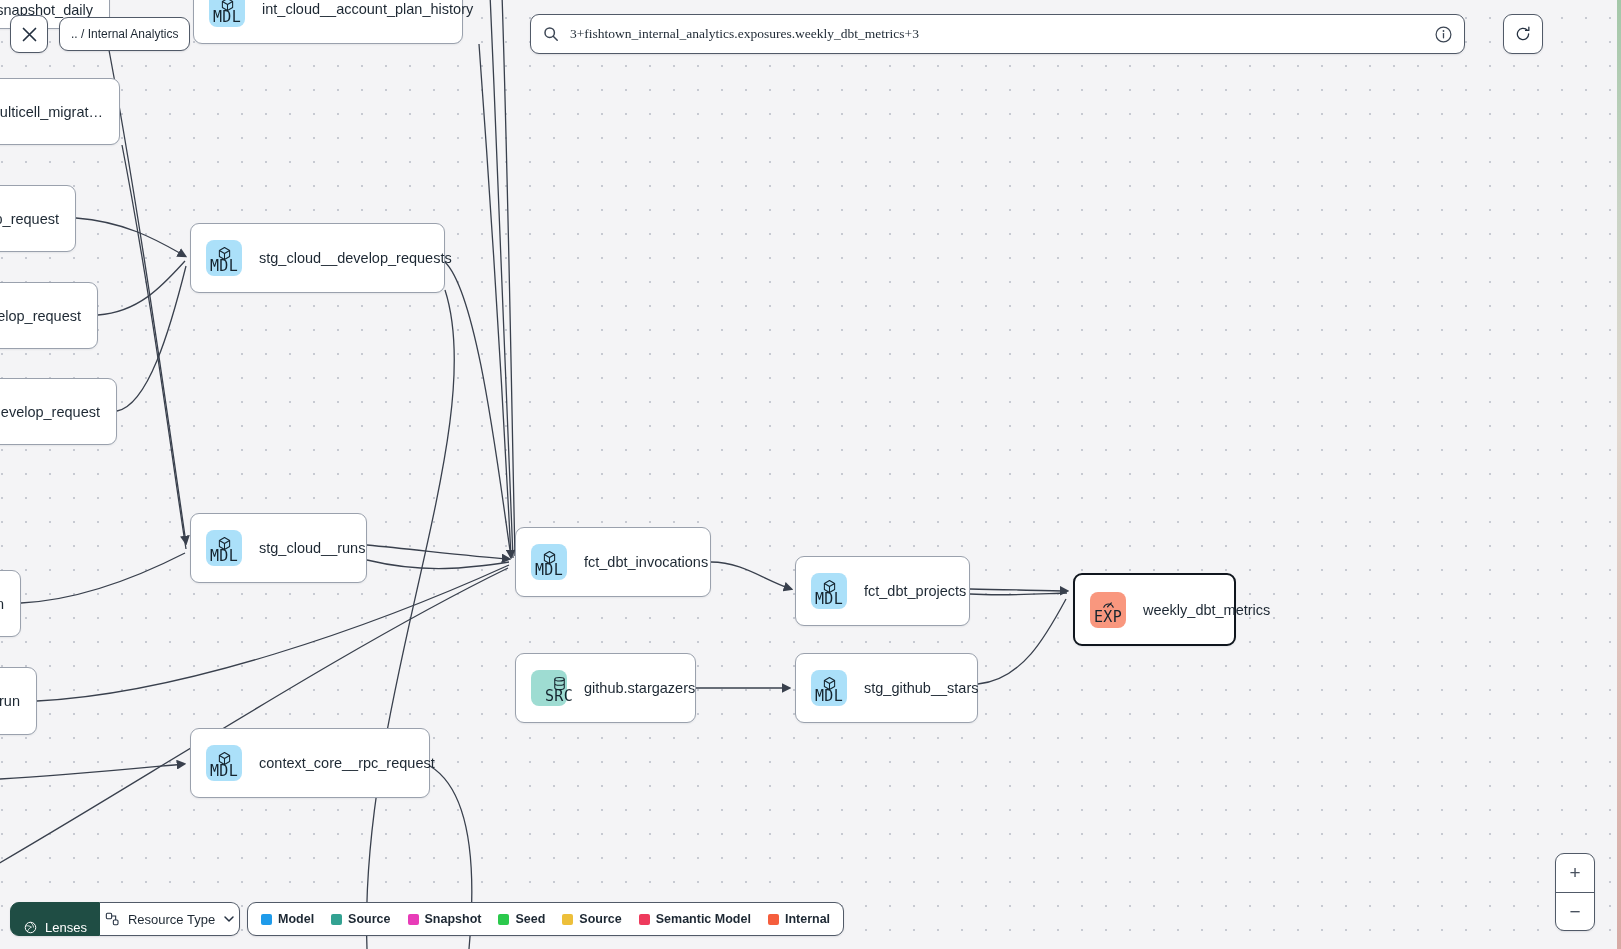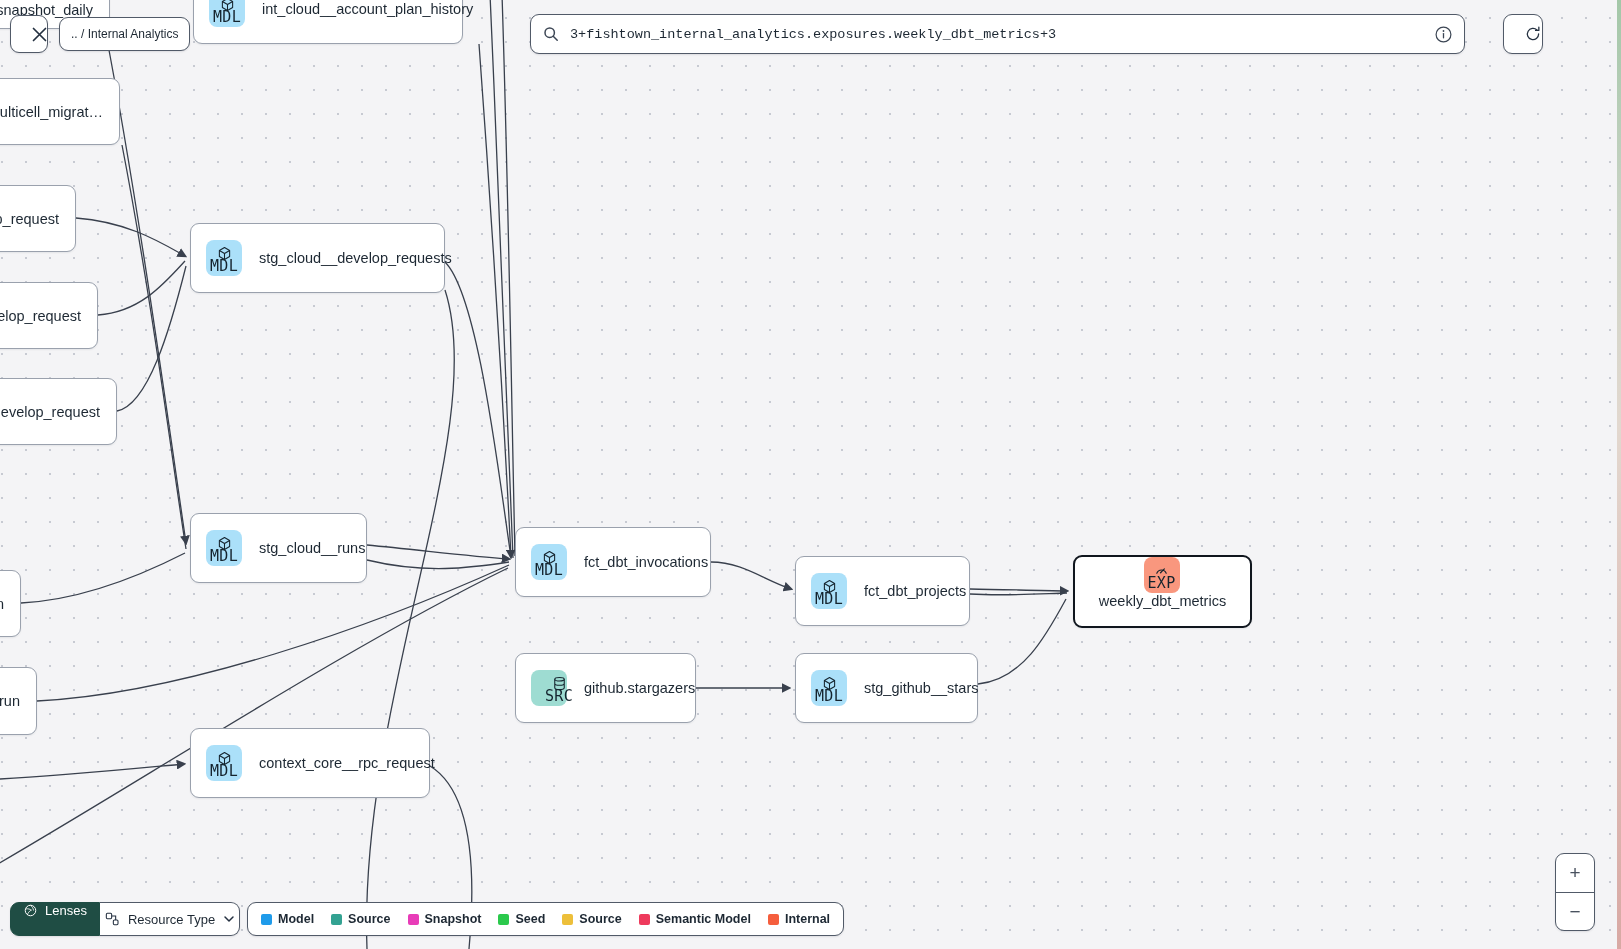--- a/index.html
+++ b/index.html
@@ -21,35 +21,35 @@
   .node .badge{flex:0 0 auto;width:36px;height:36px;margin:0 17px 0 15px;border-radius:8px;
     display:flex;flex-direction:column;align-items:center;justify-content:center;gap:0;color:#15242e;}
   .node .badge svg{display:block}
   .badge-label{font-family:"DejaVu Sans Mono",monospace;font-size:15px;line-height:10px;letter-spacing:.3px;}
   .node-label{font-size:14.5px;white-space:nowrap;color:var(--ink);}
   .node.cut{justify-content:flex-end;}
   .node.cut .node-label{padding-right:16px;}
 
   
   .chrome-btn{position:absolute;z-index:5;background:#fff;border:1px solid var(--chrome_border);
-    border-radius:9px;display:flex;align-items:center;justify-content:flex-end;
+    border-radius:9px;display:flex;align-items:center;justify-content:center;
     box-shadow:0 1px 2px rgba(16,24,40,.1);cursor:pointer;}
   .close-btn{left:10px;top:15px;width:38px;height:38px;}
   .breadcrumb-btn{left:59px;top:17px;height:34px;padding:0 11px;font-size:12px;}
   .search-wrap{position:absolute;z-index:5;left:530px;top:14px;width:935px;height:40px;background:#fff;
     border:1px solid var(--chrome_border);border-radius:9px;display:flex;align-items:center;
     padding:0 12px;gap:9px;box-shadow:0 1px 2px rgba(16,24,40,.1);}
-  .search-wrap input{flex:1;border:none;outline:none;font-family:Liberation Mono, monospace;font-size:13.5px;color:var(--ink);background:transparent;}
+  .search-wrap input{flex:1;border:none;outline:none;font-family:Liberation Serif, serif;font-size:13.5px;color:var(--ink);background:transparent;}
   .refresh-btn{left:1503px;top:14px;width:40px;height:40px;}
   .icon{display:flex;align-items:center;justify-content:center;color:#3c4654;}
 
   
   .lens-group{position:absolute;z-index:5;left:10px;top:902px;height:34px;display:flex;
     border-radius:9px;box-shadow:0 1px 2px rgba(16,24,40,.1);}
-  .lenses-btn{display:flex;align-items:flex-start;gap:7px;background:var(--lenses_bg);color:#fff;
+  .lenses-btn{display:flex;align-items:flex-end;gap:7px;background:var(--lenses_bg);color:#fff;
     border:1px solid var(--lenses_bg);border-radius:9px 0 0 9px;padding:0 12px;font-size:13px;cursor:pointer;}
   .resource-btn{display:flex;align-items:center;gap:8px;background:#fff;border:1px solid var(--chrome_border);
     border-left:none;border-radius:0 9px 9px 0;padding:0 4px;font-size:13px;cursor:pointer;}
   .legend{position:absolute;z-index:5;left:247px;top:902px;height:34px;display:inline-flex;align-items:center;
     gap:17px;background:#fff;border:1px solid var(--chrome_border);border-radius:9px;padding:0 13px;
     box-shadow:0 1px 2px rgba(16,24,40,.1);}
   .legend-item{display:flex;align-items:center;gap:6px;font-size:12.5px;white-space:nowrap;font-weight:bold;}
   .legend-swatch{width:11px;height:11px;border-radius:2px;display:inline-block;}
 
   
@@ -163,21 +163,21 @@
       <div class="node" style="left: 795px; top: 556px; width: 175px; height: 70px;">
         <span class="badge" style="background: rgb(171, 224, 249);">
           <svg width="15" height="15" viewBox="0 0 24 24">
             <path d="M12 2.5l8.2 4.7v9.6L12 21.5l-8.2-4.7V7.2z" fill="none" stroke="currentColor" stroke-width="1.7" stroke-linejoin="round"></path>
             <path d="M3.8 7.2L12 12l8.2-4.8M12 12v9.5" fill="none" stroke="currentColor" stroke-width="1.7" stroke-linejoin="round"></path>
           </svg>
           <span class="badge-label">MDL</span>
         </span>
         <span class="node-label">fct_dbt_projects</span>
       </div>
-      <div class="node selected" style="left: 1073px; top: 555px; width: 179px; height: 73px; flex-direction: column;">
+      <div class="node selected" style="left: 1073px; top: 573px; width: 163px; height: 73px;">
         <span class="badge" style="background: rgb(249, 151, 126);">
           <svg width="15" height="15" viewBox="0 0 24 24">
             <path d="M4.5 16.5a8 8 0 0 1 15 0" fill="none" stroke="currentColor" stroke-width="1.8" stroke-linecap="round"></path>
             <path d="M11.2 14.8 L16.6 9.4" stroke="currentColor" stroke-width="1.8" stroke-linecap="round"></path>
             <circle cx="10.6" cy="15.4" r="1.2" fill="currentColor"></circle>
           </svg>
           <span class="badge-label">EXP</span>
         </span>
         <span class="node-label">weekly_dbt_metrics</span>
       </div>

